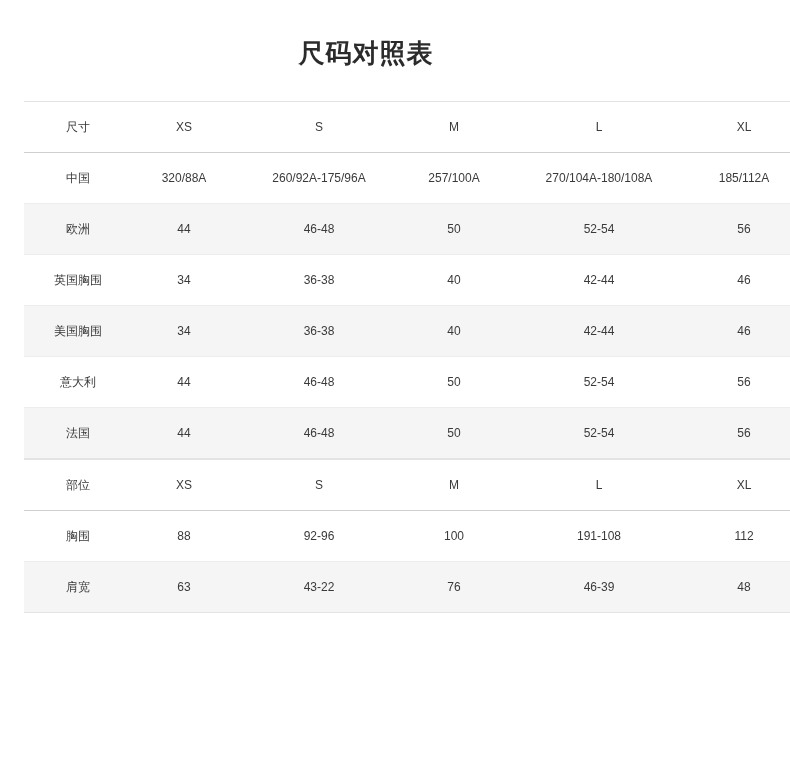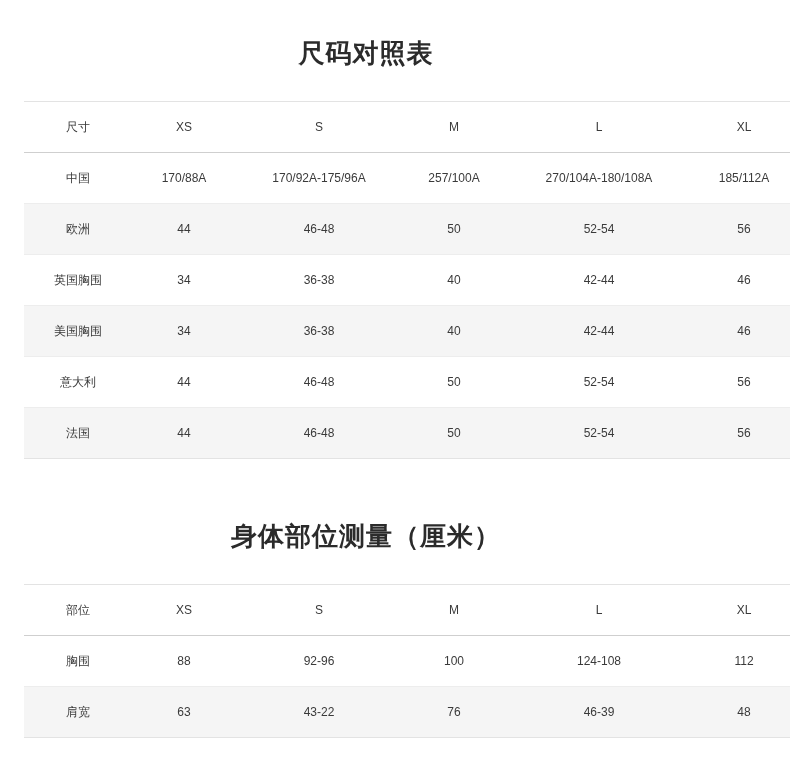--- a/index.html
+++ b/index.html
@@ -104,22 +104,22 @@
         <th>XS</th>
         <th>S</th>
         <th>M</th>
         <th>L</th>
         <th>XL</th>
       </tr>
     </thead>
     <tbody>
       <tr class="odd">
         <td class="cell-label">中国</td>
-        <td>170/88A</td>
-        <td>170/92A-175/96A</td>
+        <td>320/88A</td>
+        <td>260/92A-175/96A</td>
         <td>257/100A</td>
         <td>270/104A-180/108A</td>
         <td>185/112A</td>
       </tr>
       <tr class="even">
         <td class="cell-label">欧洲</td>
         <td>44</td>
         <td>46-48</td>
         <td>50</td>
         <td>52-54</td>
@@ -153,21 +153,20 @@
         <td class="cell-label">法国</td>
         <td>44</td>
         <td>46-48</td>
         <td>50</td>
         <td>52-54</td>
         <td>56</td>
       </tr>
     </tbody>
   </table>
 
-  <div class="section-title title-2">身体部位测量（厘米）</div>
 
   <table class="size-table">
     <colgroup>
       <col class="col-label">
         <col class="col-xs">
         <col class="col-s">
         <col class="col-m">
         <col class="col-l">
         <col class="col-xl">
     </colgroup>
@@ -180,21 +179,21 @@
         <th>L</th>
         <th>XL</th>
       </tr>
     </thead>
     <tbody>
       <tr class="odd">
         <td class="cell-label">胸围</td>
         <td>88</td>
         <td>92-96</td>
         <td>100</td>
-        <td>124-108</td>
+        <td>191-108</td>
         <td>112</td>
       </tr>
       <tr class="even">
         <td class="cell-label">肩宽</td>
         <td>63</td>
         <td>43-22</td>
         <td>76</td>
         <td>46-39</td>
         <td>48</td>
       </tr>

